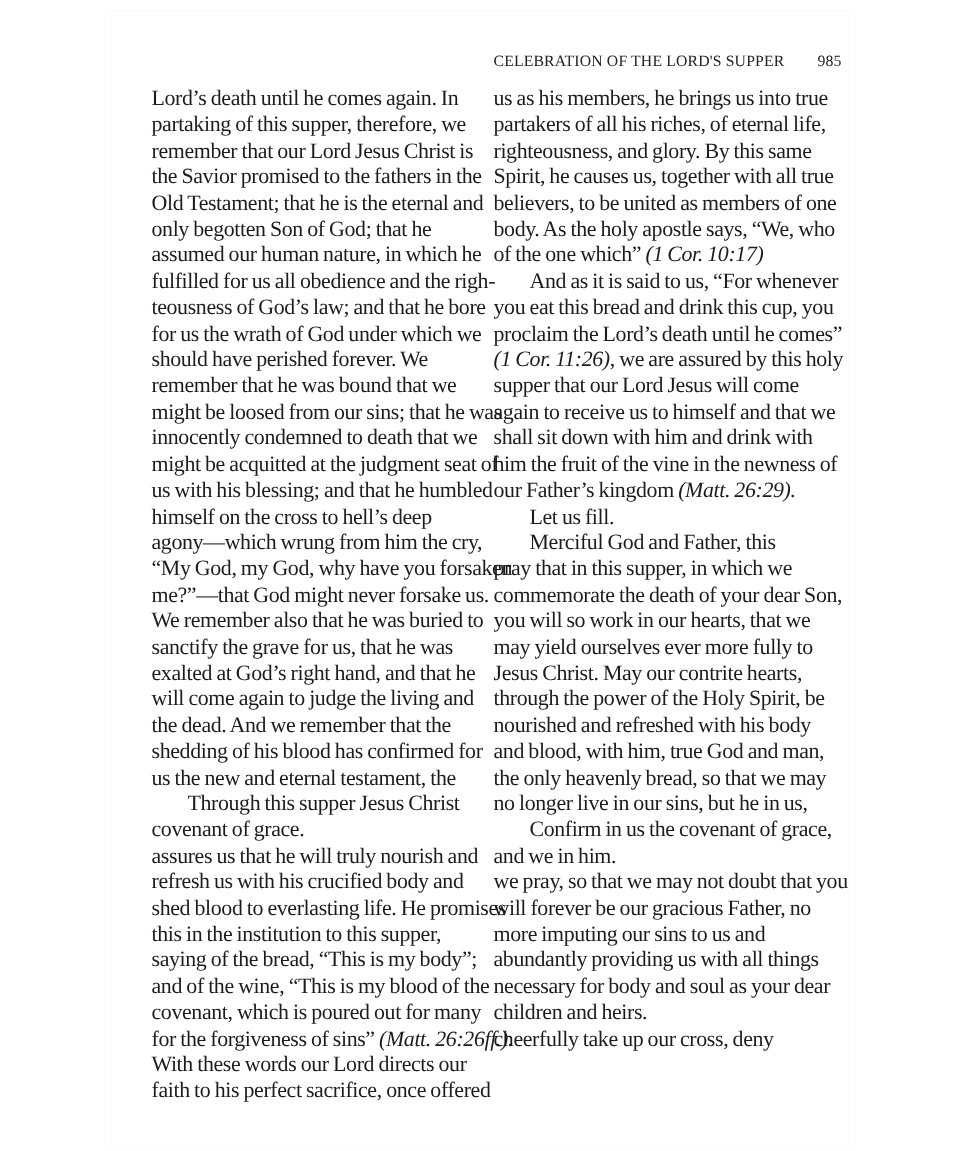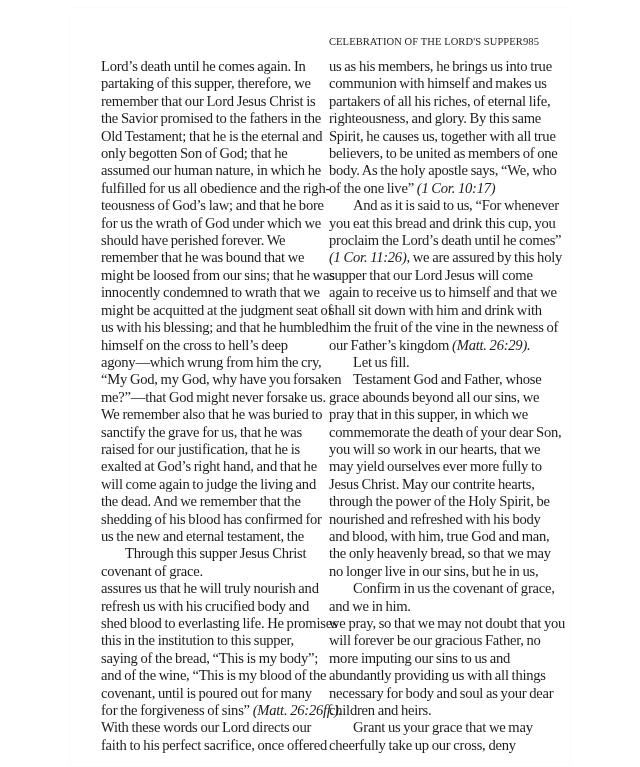--- a/index.html
+++ b/index.html
@@ -25,20 +25,21 @@
       box-shadow: 0 0 2px rgba(0,0,0,0.05);
     }
     .running-head {
       position: absolute;
       left: 329px;
       top: 36px;
       width: 232px;
       font-size: 10.5px;
       letter-spacing: 0.1px;
       display: flex;
+      justify-content: space-between;
       text-transform: uppercase;
       color: #222;
     }
     .column {
       position: absolute;
       top: 58px;
       font-size: 14.6px;
       line-height: 17.4px;
       letter-spacing: -0.25px;
       word-spacing: -0.5px;
@@ -69,85 +70,81 @@
   <span class="line">the Savior promised to the fathers in the</span>
   <span class="line">Old Testament; that he is the eternal and</span>
   <span class="line">only begotten Son of God; that he</span>
   <span class="line">assumed our human nature, in which he</span>
   <span class="line">fulfilled for us all obedience and the righ-</span>
   <span class="line">teousness of God’s law; and that he bore</span>
   <span class="line">for us the wrath of God under which we</span>
   <span class="line">should have perished forever. We</span>
   <span class="line">remember that he was bound that we</span>
   <span class="line">might be loosed from our sins; that he was</span>
-  <span class="line">innocently condemned to wrath that we</span>
+  <span class="line">innocently condemned to death that we</span>
   <span class="line">might be acquitted at the judgment seat of</span>
   <span class="line">us with his blessing; and that he humbled</span>
   <span class="line">himself on the cross to hell’s deep</span>
   <span class="line">agony—which wrung from him the cry,</span>
   <span class="line">“My God, my God, why have you forsaken</span>
   <span class="line">me?”—that God might never forsake us.</span>
   <span class="line">We remember also that he was buried to</span>
   <span class="line">sanctify the grave for us, that he was</span>
-  <span class="line">raised for our justification, that he is</span>
   <span class="line">exalted at God’s right hand, and that he</span>
   <span class="line">will come again to judge the living and</span>
   <span class="line">the dead. And we remember that the</span>
   <span class="line">shedding of his blood has confirmed for</span>
   <span class="line">us the new and eternal testament, the</span>
   <span class="line indent">Through this supper Jesus Christ</span>
   <span class="line">covenant of grace.</span>
   <span class="line">assures us that he will truly nourish and</span>
   <span class="line">refresh us with his crucified body and</span>
   <span class="line">shed blood to everlasting life. He promises</span>
   <span class="line">this in the institution to this supper,</span>
   <span class="line">saying of the bread, “This is my body”;</span>
   <span class="line">and of the wine, “This is my blood of the</span>
-  <span class="line">covenant, until is poured out for many</span>
+  <span class="line">covenant, which is poured out for many</span>
   <span class="line"><span>for the forgiveness of sins”</span> <span class="cite">(Matt. 26:26ff.).</span></span>
   <span class="line">With these words our Lord directs our</span>
   <span class="line">faith to his perfect sacrifice, once offered</span>
 
 </div>
 
 <div class="column col-right">
   <span class="line">us as his members, he brings us into true</span>
-  <span class="line">communion with himself and makes us</span>
   <span class="line">partakers of all his riches, of eternal life,</span>
   <span class="line">righteousness, and glory. By this same</span>
   <span class="line">Spirit, he causes us, together with all true</span>
   <span class="line">believers, to be united as members of one</span>
   <span class="line">body. As the holy apostle says, “We, who</span>
-  <span class="line"><span>of the one live”</span> <span class="cite">(1 Cor. 10:17)</span></span>
+  <span class="line"><span>of the one which”</span> <span class="cite">(1 Cor. 10:17)</span></span>
   <span class="line indent">And as it is said to us, “For whenever</span>
   <span class="line">you eat this bread and drink this cup, you</span>
   <span class="line">proclaim the Lord’s death until he comes”</span>
   <span class="line"><span class="cite">(1 Cor. 11:26)</span><span>, we are assured by this holy</span></span>
   <span class="line">supper that our Lord Jesus will come</span>
   <span class="line">again to receive us to himself and that we</span>
   <span class="line">shall sit down with him and drink with</span>
   <span class="line">him the fruit of the vine in the newness of</span>
   <span class="line"><span>our Father’s kingdom</span> <span class="cite">(Matt. 26:29).</span></span>
   <span class="line indent">Let us fill.</span>
-  <span class="line indent">Testament God and Father, whose</span>
-  <span class="line">grace abounds beyond all our sins, we</span>
+  <span class="line indent">Merciful God and Father, this</span>
   <span class="line">pray that in this supper, in which we</span>
   <span class="line">commemorate the death of your dear Son,</span>
   <span class="line">you will so work in our hearts, that we</span>
   <span class="line">may yield ourselves ever more fully to</span>
   <span class="line">Jesus Christ. May our contrite hearts,</span>
   <span class="line">through the power of the Holy Spirit, be</span>
   <span class="line">nourished and refreshed with his body</span>
   <span class="line">and blood, with him, true God and man,</span>
   <span class="line">the only heavenly bread, so that we may</span>
   <span class="line">no longer live in our sins, but he in us,</span>
   <span class="line indent">Confirm in us the covenant of grace,</span>
   <span class="line">and we in him.</span>
   <span class="line">we pray, so that we may not doubt that you</span>
   <span class="line">will forever be our gracious Father, no</span>
   <span class="line">more imputing our sins to us and</span>
   <span class="line">abundantly providing us with all things</span>
   <span class="line">necessary for body and soul as your dear</span>
   <span class="line">children and heirs.</span>
-  <span class="line indent">Grant us your grace that we may</span>
   <span class="line">cheerfully take up our cross, deny</span>
 
 </div>
 
 </body></html>

